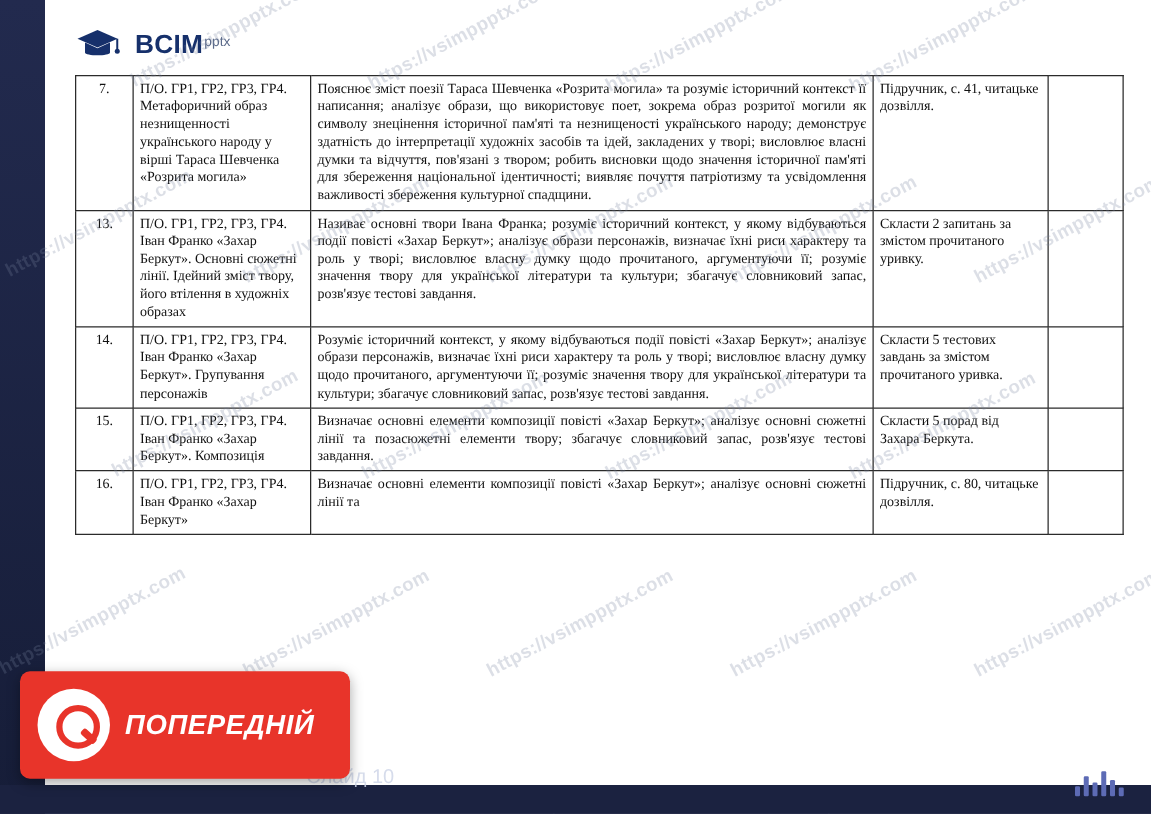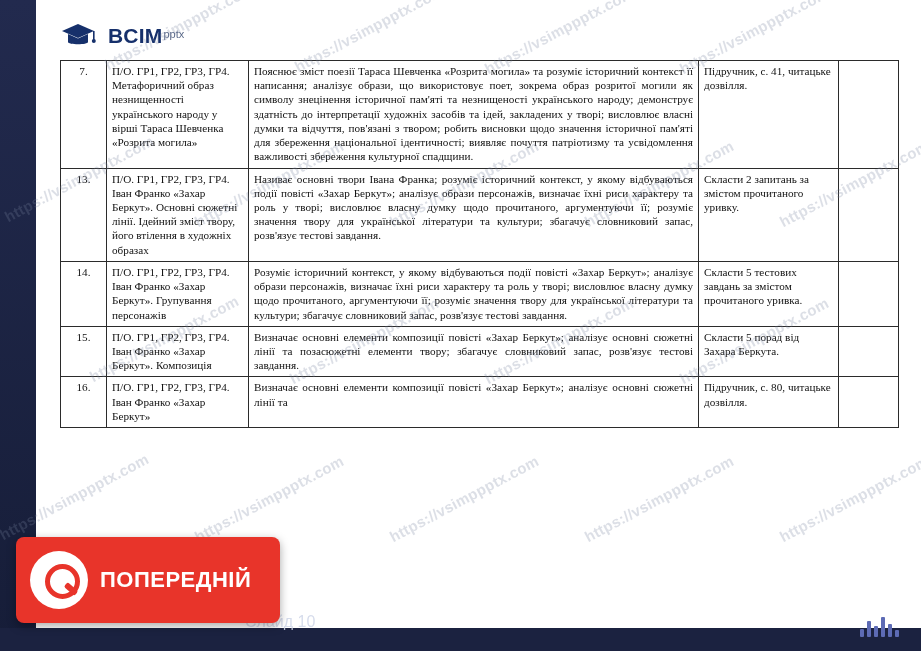--- a/index.html
+++ b/index.html
@@ -187,20 +187,21 @@
     transform: rotate(42deg);
     border-radius: 2px;
   }
   .preview-text {
     color: #fff;
     font-family: "Liberation Sans", sans-serif;
     font-weight: bold;
     font-size: 22px;
     line-height: 1.04;
     letter-spacing: .5px;
+    font-style: italic;
   }
 </style>
 </head>
 <body>
 
 <div class="bg-dark"></div>
 <div class="left-band"></div>
 
 <div class="sheet">
 

